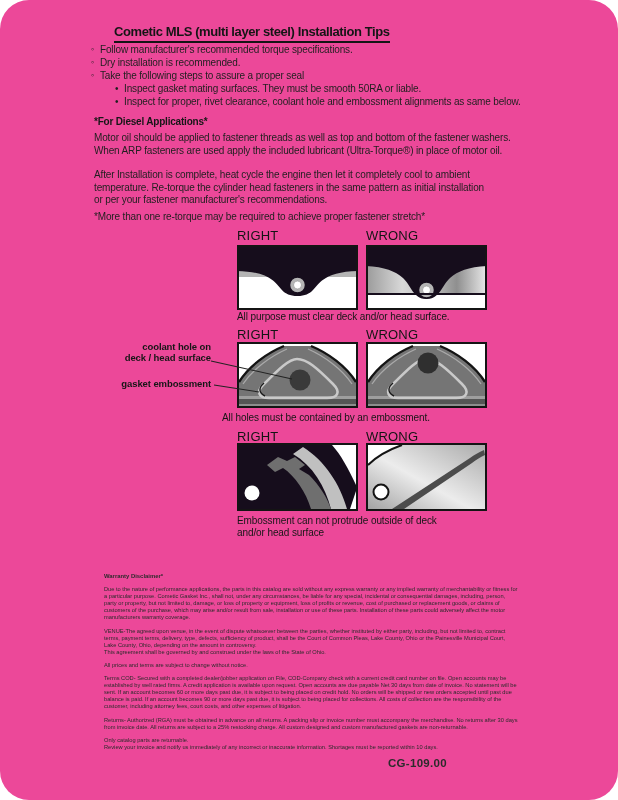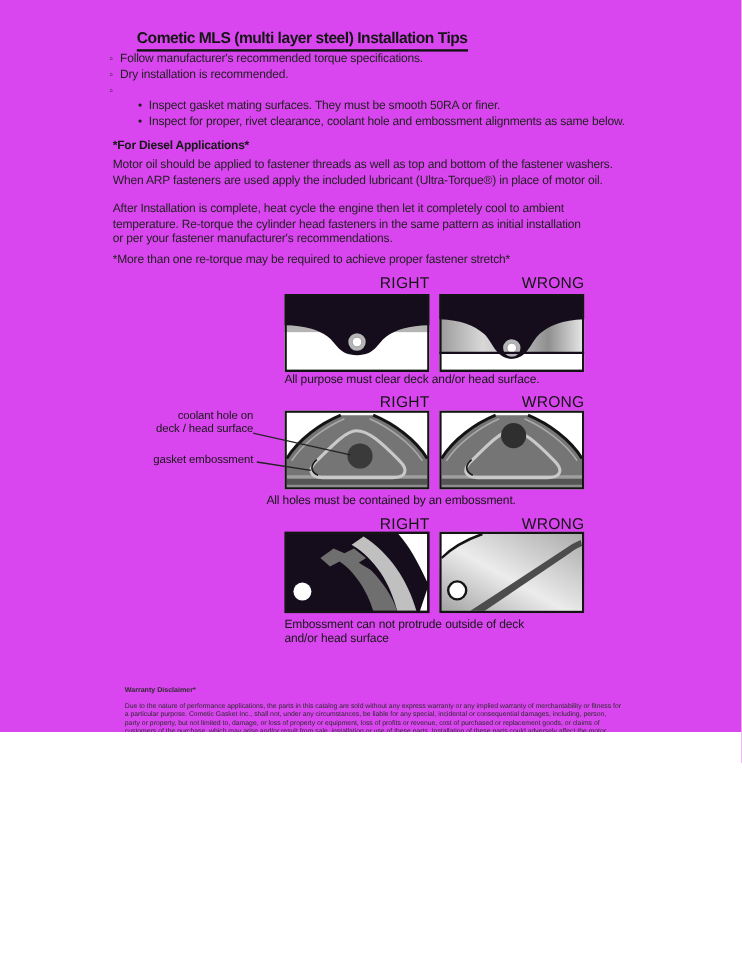--- a/index.html
+++ b/index.html
@@ -1,31 +1,31 @@
 <!DOCTYPE html>
 <html><head>
 <meta charset="utf-8">
 <style>
   html,body{margin:0;padding:0;background:#ffffff;}
-  .page{position:relative;width:618px;height:610px;background:#d946ef;overflow:hidden;
-        font-family:"Liberation Sans","DejaVu Sans",sans-serif;color:#1f1f1f;}
+  .page{position:relative;width:618px;height:800px;background:#ec4899;overflow:hidden;
+        font-family:"Liberation Sans","DejaVu Sans",sans-serif;color:#1f1f1f;border-radius:29px;}
   .abs{position:absolute;}
   .title{font-size:13px;font-weight:bold;letter-spacing:-0.4px;color:#151515;
          border-bottom:2px solid #151515;padding-bottom:2px;white-space:nowrap;}
   .bullets{font-size:10px;line-height:13px;letter-spacing:-0.15px;}
   .brow{display:flex;align-items:flex-start;}
   .bm1{width:9px;flex:none;font-size:9px;line-height:13px;}
   .bm2{width:9px;flex:none;margin-left:24px;font-size:10px;line-height:13px;}
   .btxt{white-space:nowrap;text-align:center;}
   .h2{font-size:10px;font-weight:bold;letter-spacing:-0.2px;color:#161616;}
   .para{font-size:10px;line-height:12.5px;letter-spacing:-0.15px;white-space:pre-line;}
-  .dlabel{width:121px;text-align:right;font-size:13px;letter-spacing:0.2px;color:#141414;}
+  .dlabel{width:121px;text-align:left;font-size:13px;letter-spacing:0.2px;color:#141414;}
   .dcaption{font-size:10px;letter-spacing:-0.1px;color:#161616;white-space:pre-line;line-height:12px;}
   .ptrlabel{width:115px;text-align:right;font-size:9.5px;line-height:10.5px;
-            letter-spacing:-0.1px;white-space:pre-line;color:#161616;}
+            letter-spacing:-0.1px;white-space:pre-line;color:#161616;font-weight:bold;}
   .legal{width:414px;font-size:5.7px;line-height:7.1px;letter-spacing:0;color:#2b2b2b;}
   .legal .lh{font-weight:bold;margin:0 0 6px 0;font-size:5.9px;}
   .legal p{margin:0 0 6px 0;white-space:pre-line;}
   .pageno{font-size:11.5px;color:#2b2b2b;letter-spacing:0.3px;font-weight:bold;}
   svg{display:block;}
 </style>
 </head>
 <body>
 
 <div class="page">
@@ -36,24 +36,25 @@
     <div class="brow">
       <span class="bm1">◦</span>
       <span class="btxt">Follow manufacturer's recommended torque specifications.</span>
     </div>
     <div class="brow">
       <span class="bm1">◦</span>
       <span class="btxt">Dry installation is recommended.</span>
     </div>
     <div class="brow">
       <span class="bm1">◦</span>
+      <span class="btxt">Take the following steps to assure a proper seal</span>
     </div>
     <div class="brow">
       <span class="bm2">•</span>
-      <span class="btxt">Inspect gasket mating surfaces.  They must be smooth 50RA or finer.</span>
+      <span class="btxt">Inspect gasket mating surfaces.  They must be smooth 50RA or liable.</span>
     </div>
     <div class="brow">
       <span class="bm2">•</span>
       <span class="btxt">Inspect for proper, rivet clearance, coolant hole and embossment alignments as same below.</span>
     </div>
   </div>
 
   <div class="abs h2" style="left:94px;top:116px;">*For Diesel Applications*</div>
   <div class="abs para" style="left:94px;top:132px;">Motor oil should be applied to fastener threads as well as top and bottom of the fastener washers.
 When ARP fasteners are used apply the included lubricant (Ultra-Torque®) in place of motor oil.</div>

